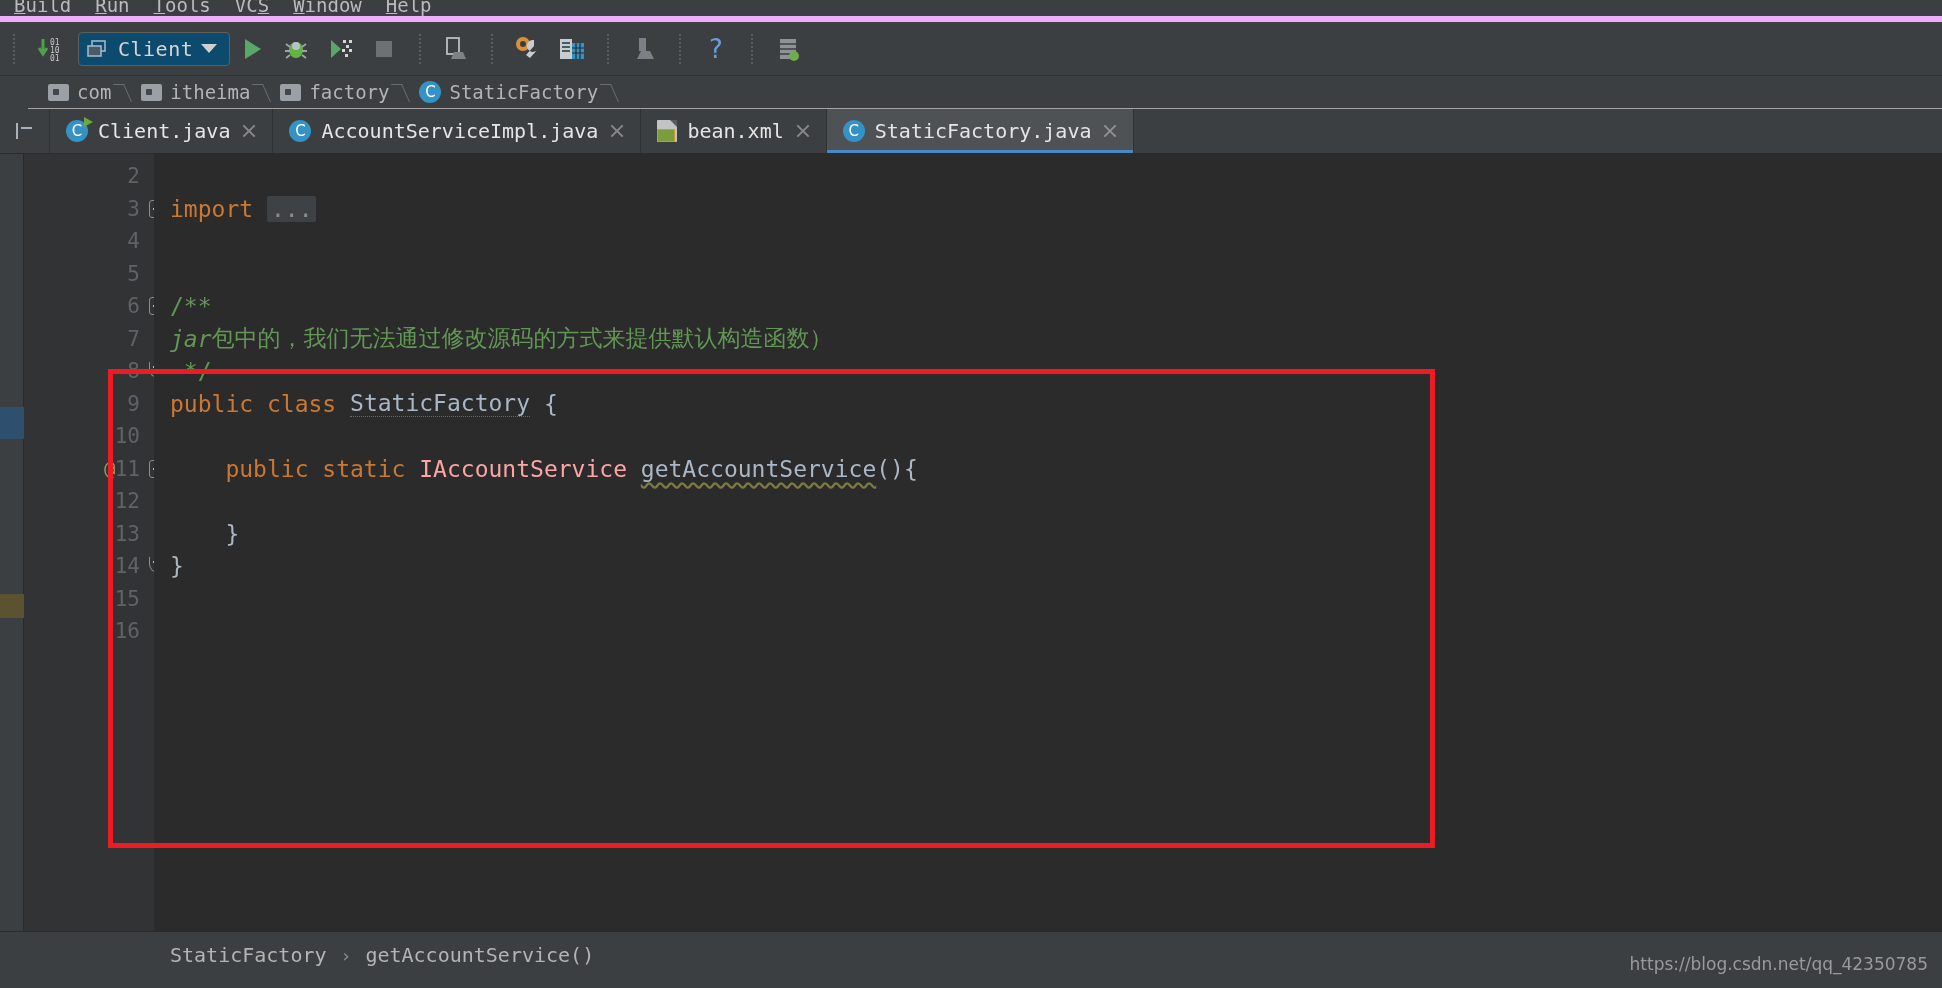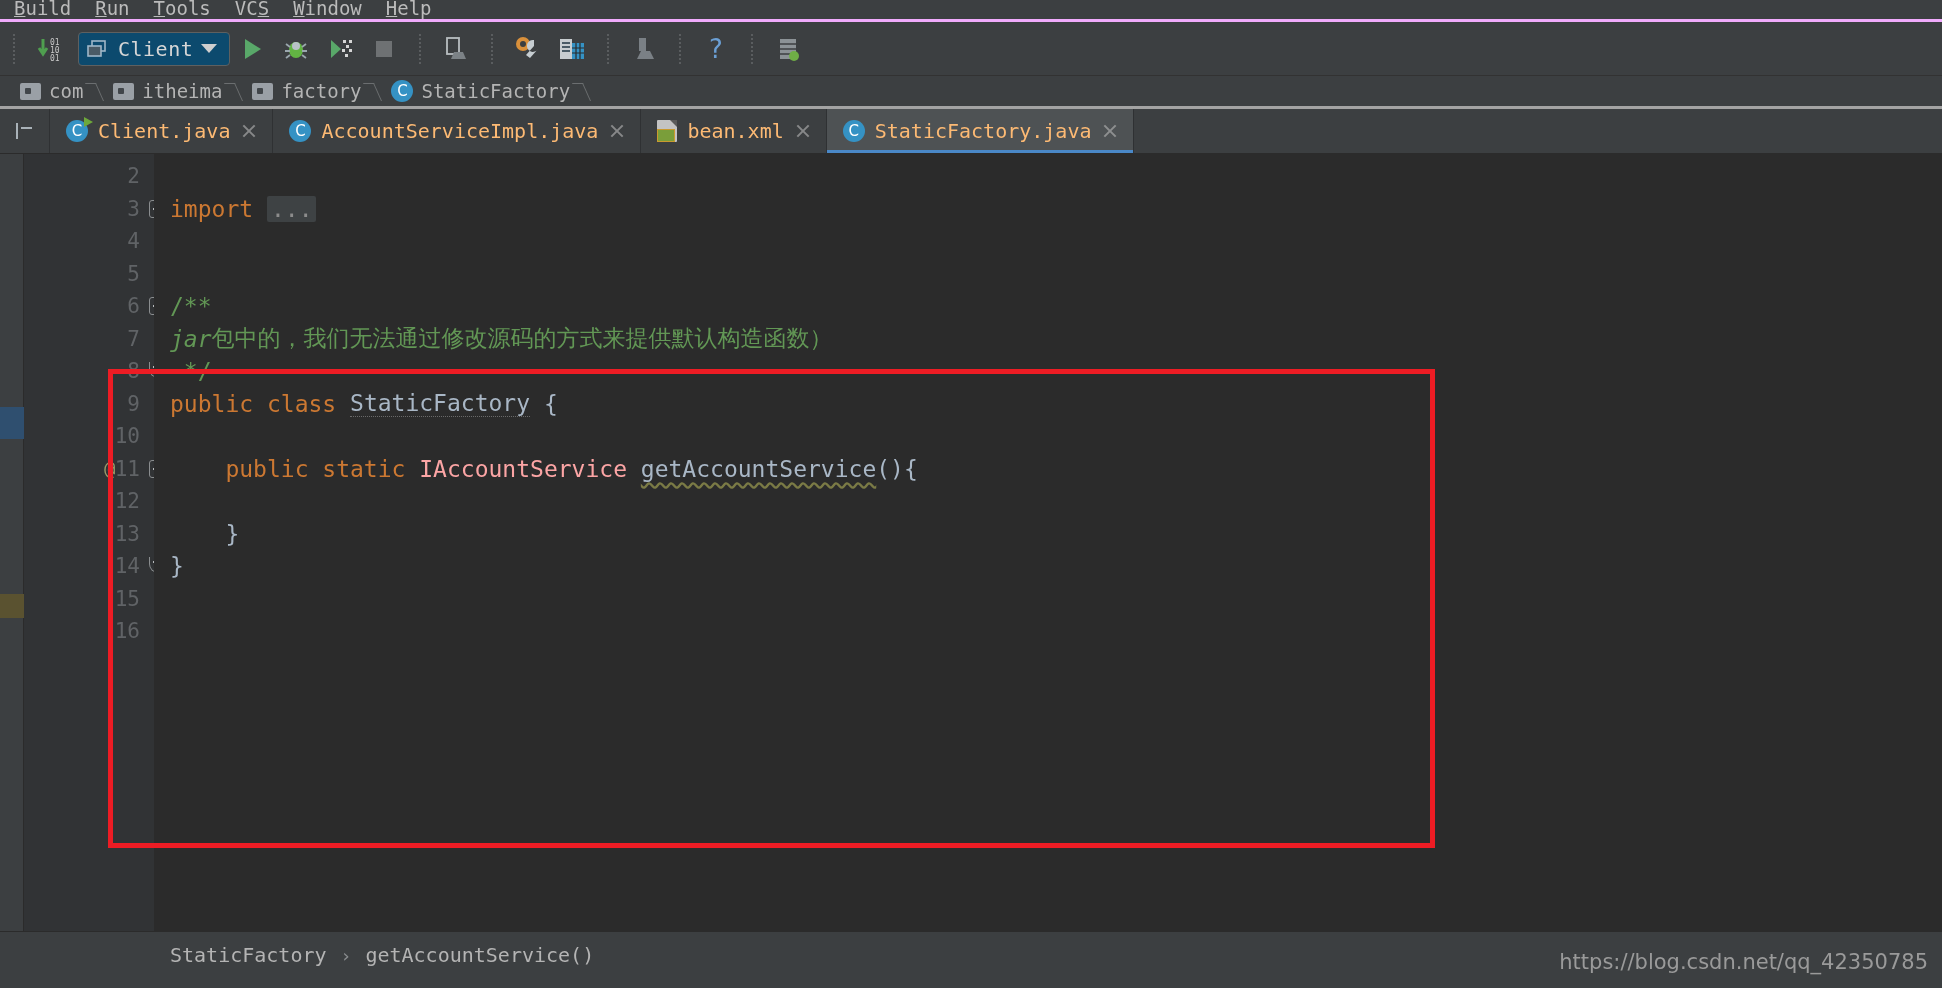--- a/index.html
+++ b/index.html
@@ -11,21 +11,21 @@
   }
 
   
   .menubar {
     height: 22px;
     background: #3c3f41;
     display: flex;
     align-items: flex-end;
     padding-left: 8px;
     gap: 0px;
-    border-bottom: 3px solid #f0abfc;
+    border-bottom: 6px solid #f0abfc;
   }
   .menu-item {
     color: #bbbbbb;
     font-size: 19px;
     font-family: "DejaVu Sans Mono", monospace;
     padding: 0 18px 1px 6px;
     line-height: 20px;
     white-space: nowrap;
   }
   .menu-item .mn { text-decoration: underline; }
@@ -74,21 +74,22 @@
     border-top: 9px solid #cfcfcf;
   }
 
   
   .navbar {
     height: 33px;
     background: #3c3f41;
     display: flex;
     align-items: center;
     padding-left: 12px;
-    border-bottom: 3px solid #a3a3a3;
+    border-bottom: 1px solid #a3a3a3;
+    margin-left: 28px;
   }
   .nav-crumb {
     display: flex; align-items: center;
     gap: 8px;
     height: 33px;
     padding: 0 4px 0 8px;
     position: relative;
   }
   .nav-crumb .txt {
     color: #b4b4b4; font-size: 19px;
@@ -183,21 +184,21 @@
   }
   .tab {
     display: flex; align-items: center;
     gap: 10px;
     padding: 0 14px 0 16px;
     background: #3c3f41;
     border-right: 1px solid #2f3133;
     position: relative;
   }
   .tab .tab-label {
-    color: #fdba74; font-size: 20px;
+    color: #e5e5e5; font-size: 20px;
     font-family: "DejaVu Sans Mono", monospace;
     white-space: nowrap;
   }
   .tab.active { background: #4e5254; }
   .tab.active::after {
     content: "";
     position: absolute; left: 0; right: 0; bottom: 0;
     height: 3px; background: #4a88c7;
   }
   .tab-close {
@@ -360,21 +361,21 @@
   }
   .sb-txt {
     color: #b4b4b4; font-size: 20px;
     font-family: "DejaVu Sans Mono", monospace;
   }
   .sb-chev { color: #8a8d8f; font-size: 18px; }
   .watermark {
     position: absolute;
     right: 14px; bottom: 4px;
     color: #9a9a9a;
-    font-size: 21px;
+    font-size: 17px;
     font-family: "DejaVu Sans", sans-serif;
   }
 
   .editor-left-icon {
     width: 22px; height: 22px;
     position: relative;
   }
   .editor-left-icon::before {
     content: "";
     position: absolute; left: 2px; top: 3px;

